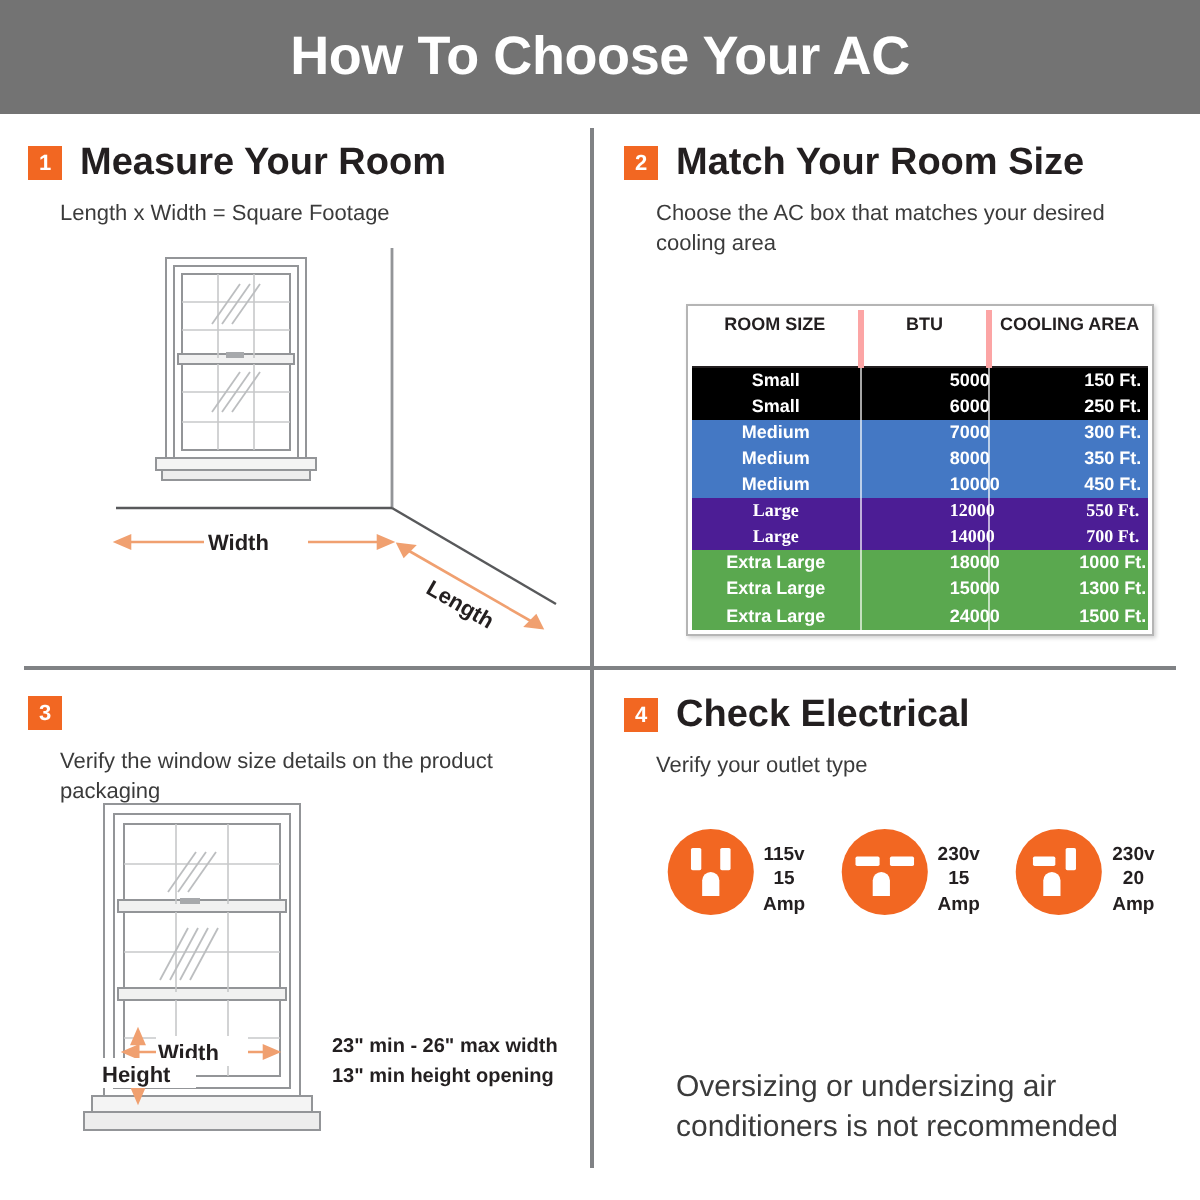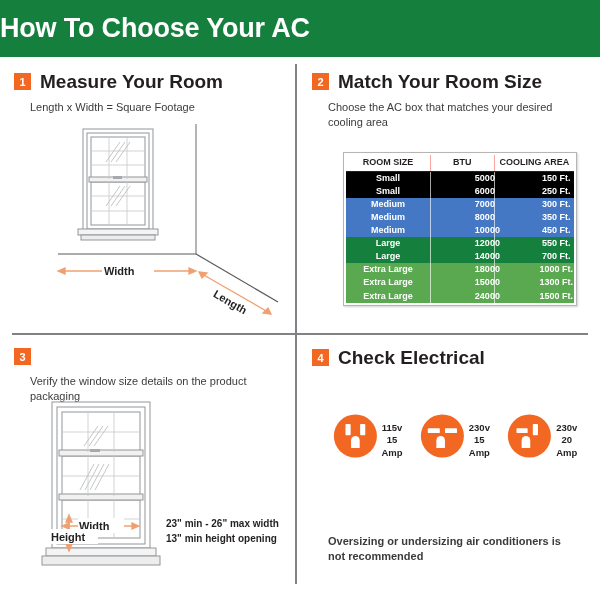--- a/index.html
+++ b/index.html
@@ -9,22 +9,22 @@
     font-family:"Liberation Sans","DejaVu Sans",sans-serif;
     overflow:hidden;
     position:relative;
     color:#231f20;
   }
   .page{position:relative;width:600px;height:600px;}
 
   
   .header{
     position:absolute;left:0;top:0;width:600px;height:57px;
-    background:#15803d;
-    display:flex;align-items:center;justify-content:flex-start;
+    background:#737373;
+    display:flex;align-items:center;justify-content:center;
   }
   .header h1{
     margin:0;
     font-size:27px;
     font-weight:bold;
     color:#ffffff;
     letter-spacing:-0.2px;
   }
 
   
@@ -61,28 +61,28 @@
   table.ac-table{border-collapse:collapse;width:100%;table-layout:fixed;}
   table.ac-table td,table.ac-table th{
     font-size:9px;font-weight:bold;text-align:center;
     padding:1px 0 1.5px 0;line-height:1.18;
   }
   table.ac-table col.c1{width:37%;}
   table.ac-table col.c2{width:28%;}
   table.ac-table col.c3{width:35%;}
   table.ac-table thead th{
     background:#ffffff;color:#231f20;font-size:9px;
-    border-bottom:1.5px solid #231f20;padding:2px 0 3px 0;
-  }
-  table.ac-table thead th + th{border-left:1px solid #fca5a5;}
+    border-bottom:1.5px solid #231f20;padding:2px 0 15px 0;
+  }
+  table.ac-table thead th + th{border-left:3px solid #fca5a5;}
   table.ac-table tbody td + td{border-left:1px solid rgba(255,255,255,.65);padding-left:44px;}
   tr.r-small td{background:#000000;color:#ffffff;}
   tr.r-small td + td{border-left:1px solid #ffffff;}
   tr.r-medium td{background:#4478c4;color:#ffffff;margin-left:19px;}
-  tr.r-large td{background:#15803d;color:#ffffff;}
+  tr.r-large td{background:#4c1d95;color:#ffffff;font-family:Liberation Serif, serif;}
   tr.r-xlarge td{background:#5aa84f;color:#ffffff;}
 
   
   .art{position:absolute;}
   #room-art{left:14px;top:52px;}
   #window-art{left:18px;top:50px;}
 
   .dim-label{
     font-size:11px;font-weight:bold;fill:#231f20;
   }
@@ -92,22 +92,22 @@
     position:absolute;left:14px;top:62px;width:262px;
     display:flex;justify-content:space-around;align-items:flex-start;
   }
   .outlet-item{display:flex;flex-direction:row;align-items:center;width:74px;}
   .outlet-caption{
     margin-top:9px;font-size:9.5px;font-weight:bold;color:#231f20;
     text-align:center;line-height:1.32;
   }
   .outlet-caption span{display:block;}
   .footnote{
-    position:absolute;left:16px;top:186px;width:240px;
-    font-size:11px;color:#3b3b3b;line-height:1.36;font-weight:bold;
+    position:absolute;left:26px;top:186px;width:240px;
+    font-size:15px;color:#3b3b3b;line-height:1.36;
   }
 
   
   .dim-note{
     position:absolute;left:152px;top:168px;width:130px;
     font-size:10px;font-weight:bold;color:#231f20;line-height:1.5;
   }
   .dim-note span{display:block;}
 </style>
 </head>
@@ -345,20 +345,21 @@
       <span>23" min - 26" max width</span>
       <span>13" min height opening</span>
     </div>
   </div>
 
   <div class="panel" id="panel-4">
     <div class="panel-head">
       <div class="step-num">4</div>
       <div class="panel-title">Check Electrical</div>
     </div>
+    <div class="panel-sub">Verify your outlet type</div>
 
     <div class="outlets">
 
       <div class="outlet-item">
         <svg width="52" height="52" viewBox="0 0 52 52">
           <circle cx="26" cy="26" r="25" fill="#f26722"></circle>
           <rect x="14.5" y="12" width="6" height="13" rx="1" fill="#ffffff"></rect>
           <rect x="31.5" y="12" width="6" height="13" rx="1" fill="#ffffff"></rect>
           <path d="M21 31 a5 5 0 0 1 10 0 v9 h-10 z" fill="#ffffff"></path>
         </svg>

